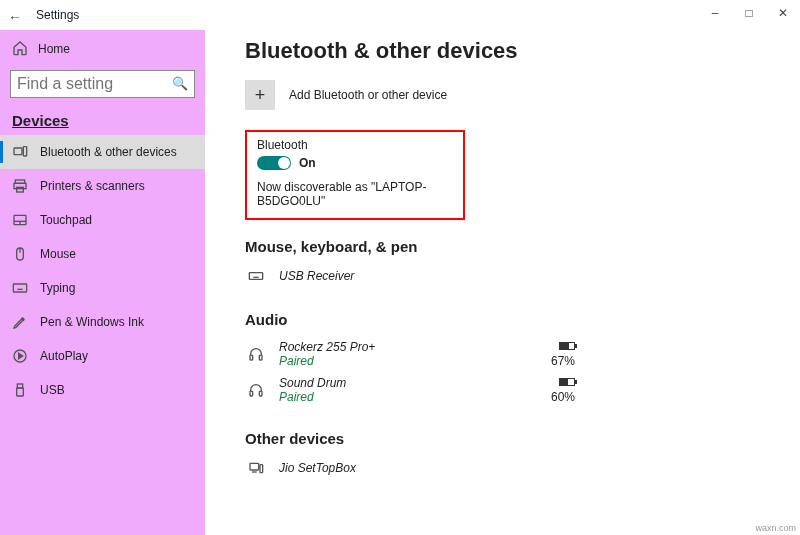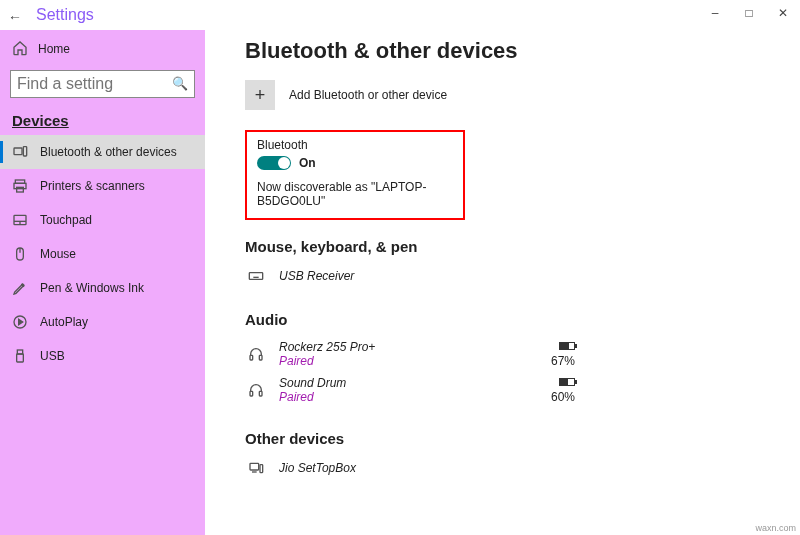--- a/index.html
+++ b/index.html
@@ -1,19 +1,19 @@
 <!DOCTYPE html>
 <html><head>
 <meta charset="utf-8">
 <style>
   * { box-sizing: border-box; margin: 0; padding: 0; font-family: "Segoe UI", Arial, sans-serif; }
   body { background: #fff; width: 800px; height: 535px; overflow: hidden; font-size: 12px; color: #222; position: relative; }
   .titlebar { height: 30px; display: flex; align-items: center; padding-left: 8px; }
   .titlebar .back { width: 28px; font-size: 14px; color: #444; }
-  .titlebar .title { font-size: 16px; color: #8b5cf6; text-align: right; }
+  .titlebar .title { font-size: 12px; color: #0f172a; text-align: right; }
   .win-controls { position: absolute; right: 0; top: 0; display: flex; }
   .win-btn { width: 34px; height: 26px; display: flex; align-items: center; justify-content: center; font-size: 12px; color: #444; }
   .container { display: flex; height: calc(100% - 30px); }
   .sidebar { width: 205px; background: #f0abfc; padding: 4px 0 0 0; }
   .home-row { display: flex; align-items: center; height: 30px; padding-left: 12px; gap: 10px; }
   .home-row .icon { width: 16px; color: #555; }
   .search-wrap { padding: 0 10px; margin-top: 6px; }
   .search { width: 100%; height: 28px; border: 1px solid #888; background: #fff; padding: 0 24px 0 6px; font-size: 16px; color: #555; }
   .search-box { position: relative; }
   .search-ico { position: absolute; right: 6px; top: 6px; color: #555; font-size: 13px; }
@@ -30,21 +30,21 @@
   .bt-block { border: 2px solid red; padding: 6px 10px 10px 10px; width: 220px; margin-bottom: 18px; }
   .bt-label { font-size: 12px; margin-bottom: 4px; }
   .toggle-row { display: flex; align-items: center; gap: 8px; margin-bottom: 10px; font-weight: bold; }
   .toggle { width: 34px; height: 14px; background: #008080; border-radius: 8px; position: relative; }
   .toggle::after { content: ""; position: absolute; right: 1px; top: 1px; width: 12px; height: 12px; background: #fff; border-radius: 50%; }
   .section-h { font-size: 15px; font-weight: 700; margin-bottom: 8px; }
   .dev-row { display: flex; align-items: center; width: 330px; padding: 4px 0; }
   .dev-ico { width: 18px; height: 18px; margin-right: 14px; color: #555; display:flex; align-items:center; justify-content:center; font-size:15px; margin-left:2px; }
   .dev-text { flex: 1; font-style: italic; }
   .dev-name { font-size: 12px; }
-  .dev-status { font-size: 12px; color: #a21caf; }
+  .dev-status { font-size: 12px; color: #15803d; }
   .dev-batt { font-size: 12px; text-align: right; }
   .batt-icon { display:inline-block; width:16px; height:8px; border:1px solid #333; position:relative; margin-bottom:1px;}
   .batt-icon::after { content:""; position:absolute; right:-3px; top:1px; width:2px; height:4px; background:#333; }
   .batt-fill { position:absolute; left:0; top:0; bottom:0; background:#333; }
   .section { margin-bottom: 22px; }
   .watermark { position:absolute; bottom:2px; right:4px; font-size:9px; color:#999; }
   svg { width:16px; height:16px; }
 </style>
 </head>
 <body>
@@ -111,20 +111,33 @@
             <svg viewBox="0 0 24 24" fill="none" stroke="currentColor" stroke-width="2">
               <rect x="7" y="3" width="10" height="18" rx="5"></rect>
               <line x1="12" y1="3" x2="12" y2="10"></line>
             </svg>
           </span>
         <span>Mouse</span>
       </li>
       <li>
         <span class="icon">
             <svg viewBox="0 0 24 24" fill="none" stroke="currentColor" stroke-width="2">
+              <rect x="2" y="6" width="20" height="12" rx="1"></rect>
+              <line x1="6" y1="10" x2="6" y2="10"></line>
+              <line x1="10" y1="10" x2="10" y2="10"></line>
+              <line x1="14" y1="10" x2="14" y2="10"></line>
+              <line x1="18" y1="10" x2="18" y2="10"></line>
+              <line x1="8" y1="14" x2="16" y2="14"></line>
+            </svg>
+          </span>
+        <span>Typing</span>
+      </li>
+      <li>
+        <span class="icon">
+            <svg viewBox="0 0 24 24" fill="none" stroke="currentColor" stroke-width="2">
               <path d="M3 21l3-1 12-12-2-2L4 18z"></path>
               <path d="M14 6l4 4"></path>
             </svg>
           </span>
         <span>Pen &amp; Windows Ink</span>
       </li>
       <li>
         <span class="icon">
             <svg viewBox="0 0 24 24" fill="none" stroke="currentColor" stroke-width="2">
               <circle cx="12" cy="12" r="9"></circle>

